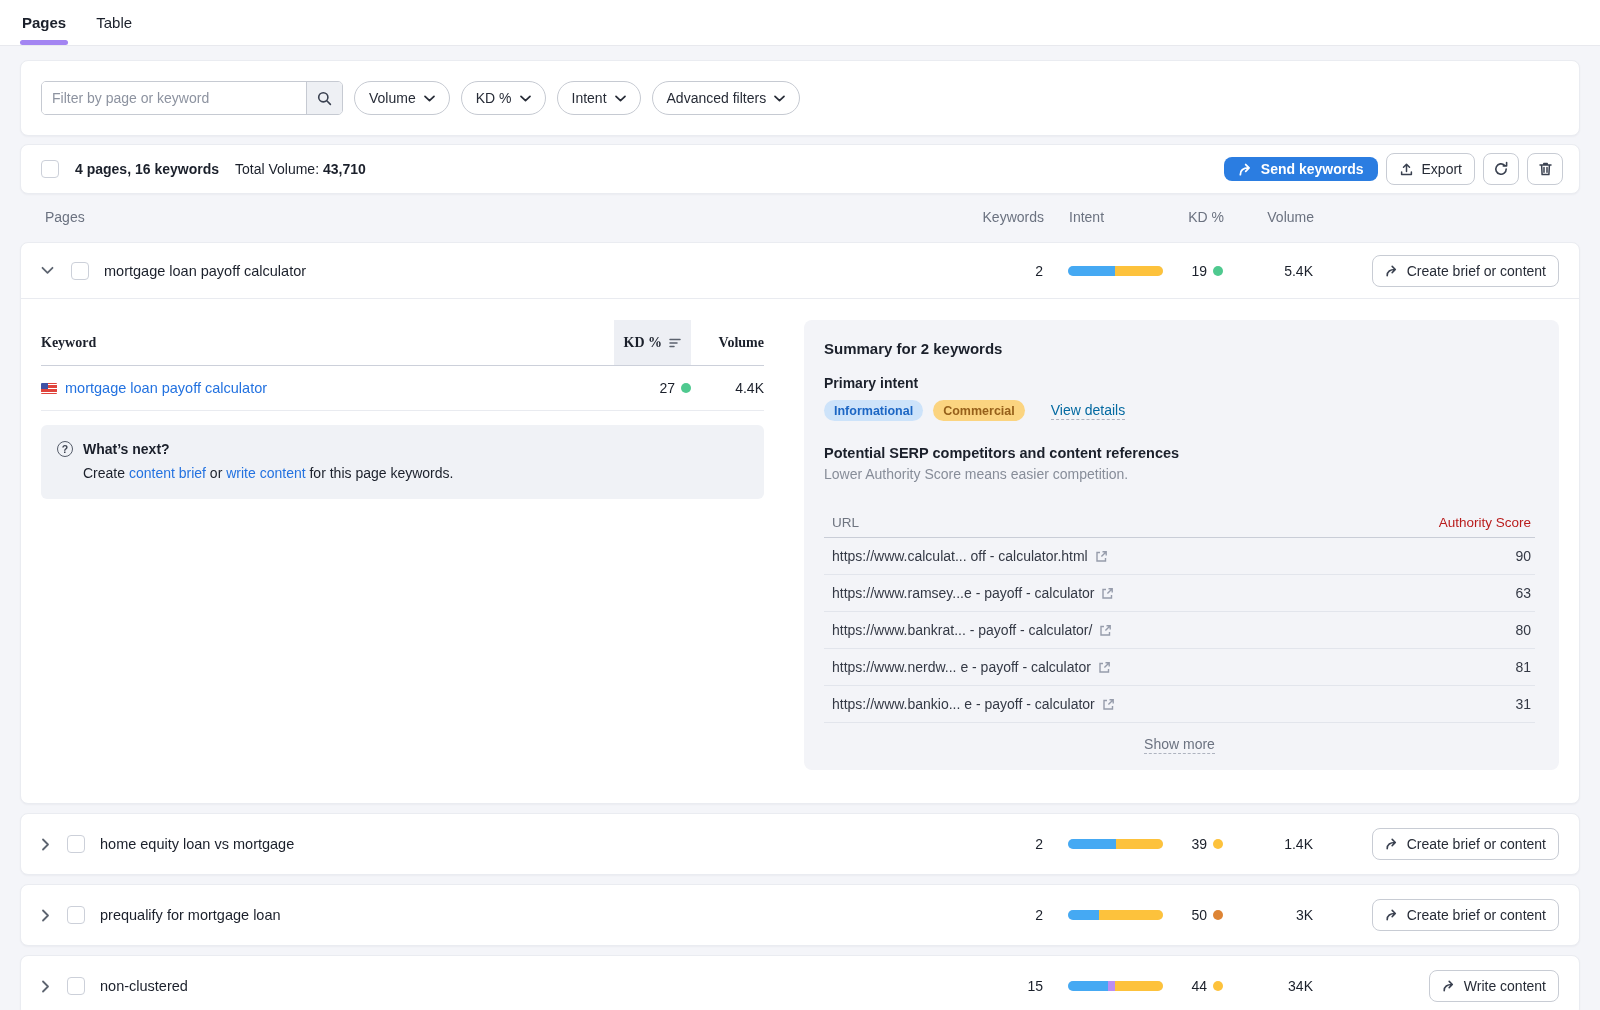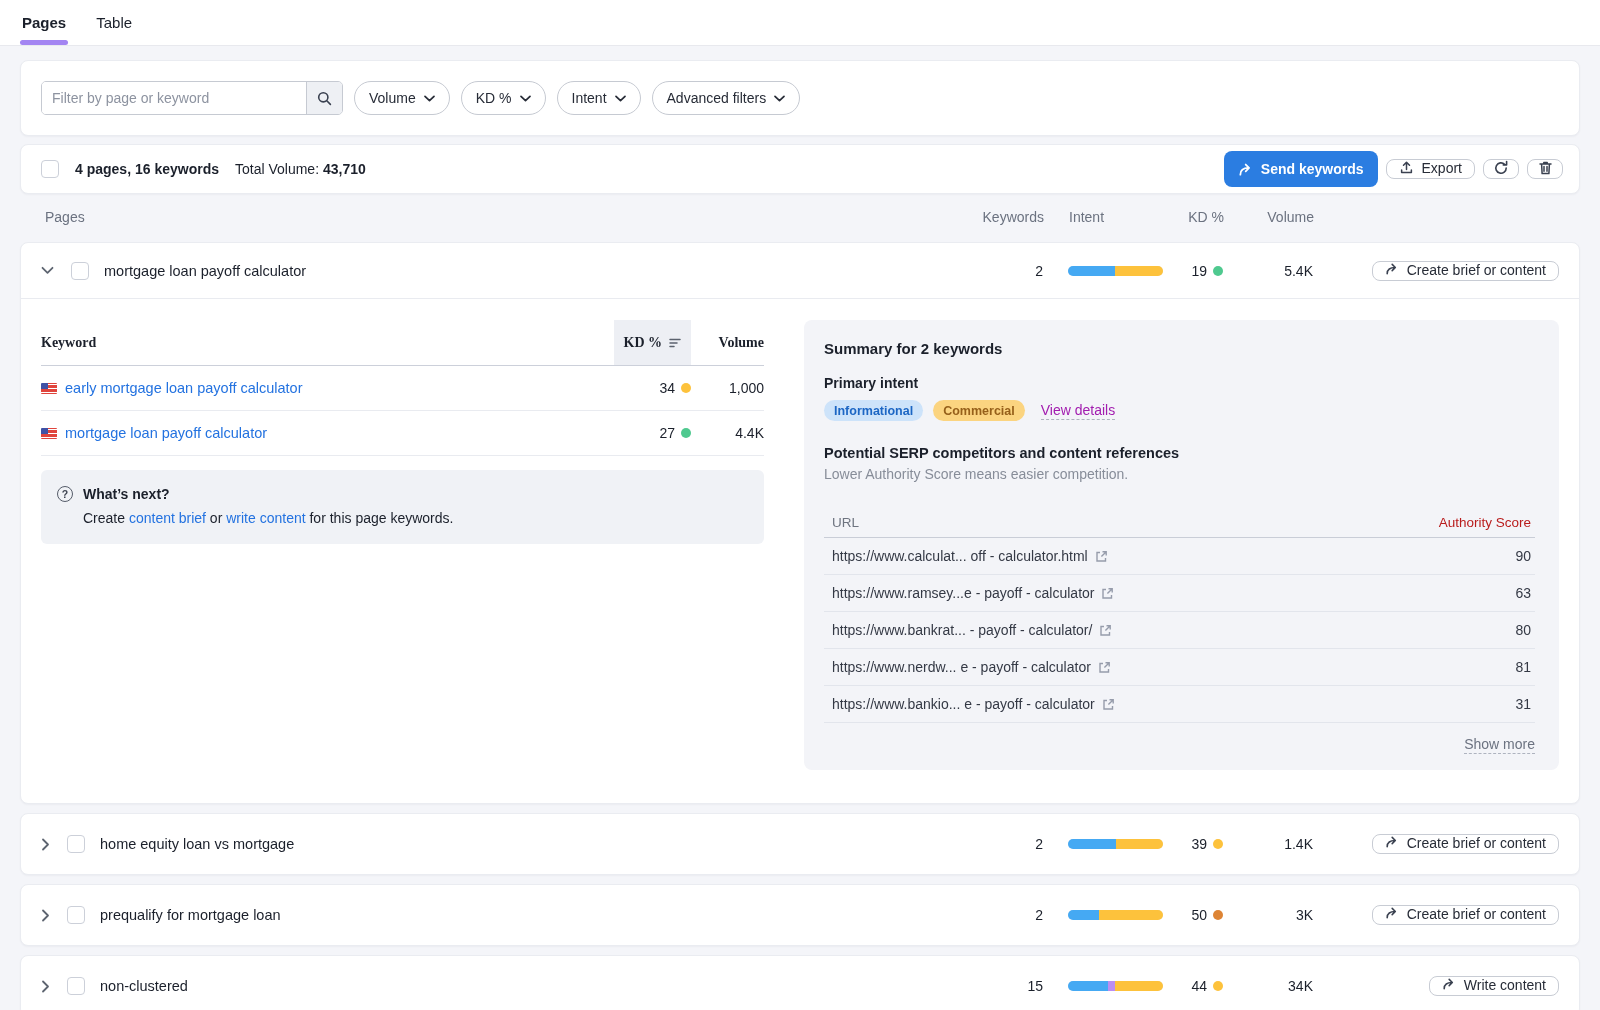--- a/index.html
+++ b/index.html
@@ -113,36 +113,36 @@
     border-radius: 4px;
     background: #fff;
     display: inline-block;
     flex: none;
     cursor: pointer;
   }
   .btn-primary {
     display: inline-flex;
     align-items: center;
     gap: 8px;
-    height: 36px;
+    height: 24px;
     padding: 0 14px;
     background: #2b7de1;
     color: #fff;
     font-weight: 700;
     font-size: 14px;
     border: none;
     border-radius: 8px;
     cursor: pointer;
   }
   .btn-ghost {
     display: inline-flex;
-    align-items: flex-start;
+    align-items: center;
     justify-content: center;
     gap: 8px;
-    height: 20px;
+    height: 32px;
     padding: 0 12px;
     background: #fff;
     color: #272c37;
     font-size: 14px;
     border: 1px solid #c8ccd4;
     border-radius: 8px;
     cursor: pointer;
     white-space: nowrap;
   }
   .btn-icon { width: 36px; padding: 0; }
@@ -270,24 +270,24 @@
     align-items: center;
     height: 21px;
     padding: 0 10px;
     border-radius: 11px;
     font-size: 12.5px;
     font-weight: 700;
   }
   .badge.informational { background: #cde3fa; color: #1c66c4; }
   .badge.commercial { background: #fbd480; color: #96601a; }
   .dashed-link {
-    color: #a21caf;
+    color: #0369a1;
     border-bottom: 1px dashed #aeb3bf;
     cursor: pointer;
-    margin-left: 6px;
+    margin-left: 16px;
     padding-bottom: 1px;
   }
   .serp-title { margin-top: 24px; font-weight: 700; font-size: 14.5px; }
   .serp-sub { margin-top: 5px; color: #878d99; }
   .urltable { margin-top: 26px; }
   .urltable .u-hdr {
     display: flex;
     align-items: center;
     height: 30px;
     border-bottom: 1px solid #c9cdd7;
@@ -297,21 +297,21 @@
   .u-hdr .u-score { color: #b91c1c; }
   .u-url { flex: 1; padding-left: 8px; display: flex; align-items: center; gap: 7px; min-width: 0; }
   .u-score { width: 110px; text-align: right; padding-right: 4px; flex: none; }
   .u-row {
     display: flex;
     align-items: center;
     height: 37px;
     border-bottom: 1px solid #e2e5ec;
     color: #343945;
   }
-  .showmore-wrap { display: flex; justify-content: flex-end; margin-top: 13px; }
+  .showmore-wrap { display: flex; justify-content: center; margin-top: 13px; }
   .showmore {
     color: #6b7280;
     border-bottom: 1px dashed #aeb3bf;
     padding-bottom: 1px;
     cursor: pointer;
   }
   svg { display: block; }
 </style>
 </head>
 <body>
@@ -474,31 +474,20 @@
               <span>
                   <svg width="12" height="10" viewBox="0 0 12 10">
                     <path d="M1 1.5 h10 M1 5 h7 M1 8.5 h4" stroke="#5b626e" stroke-width="1.5" stroke-linecap="round"></path>
                   </svg>
                 </span>
             </div>
           </div>
           <div class="kh-vol">Volume</div>
         </div>
 
-        <div class="kwrow">
-          <div class="kw-name">
-            <span class="flag"></span>
-            <a class="kwlink">early mortgage loan payoff calculator</a>
-          </div>
-          <div class="kw-kd">
-            <span>34</span>
-            <span class="dot" style="background: rgb(253, 194, 60);"></span>
-          </div>
-          <div class="kw-vol">1,000</div>
-        </div>
 
         <div class="kwrow">
           <div class="kw-name">
             <span class="flag"></span>
             <a class="kwlink">mortgage loan payoff calculator</a>
           </div>
           <div class="kw-kd">
             <span>27</span>
             <span class="dot" style="background: rgb(79, 201, 143);"></span>
           </div>

